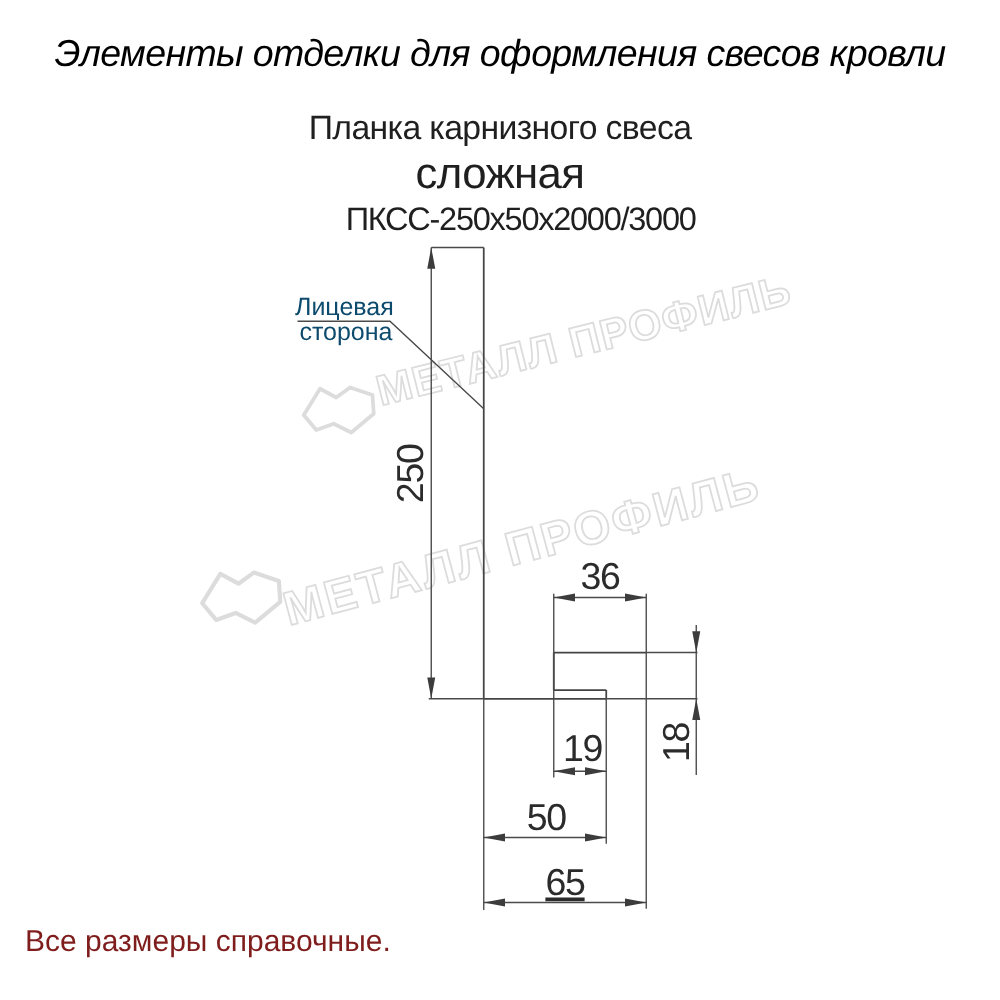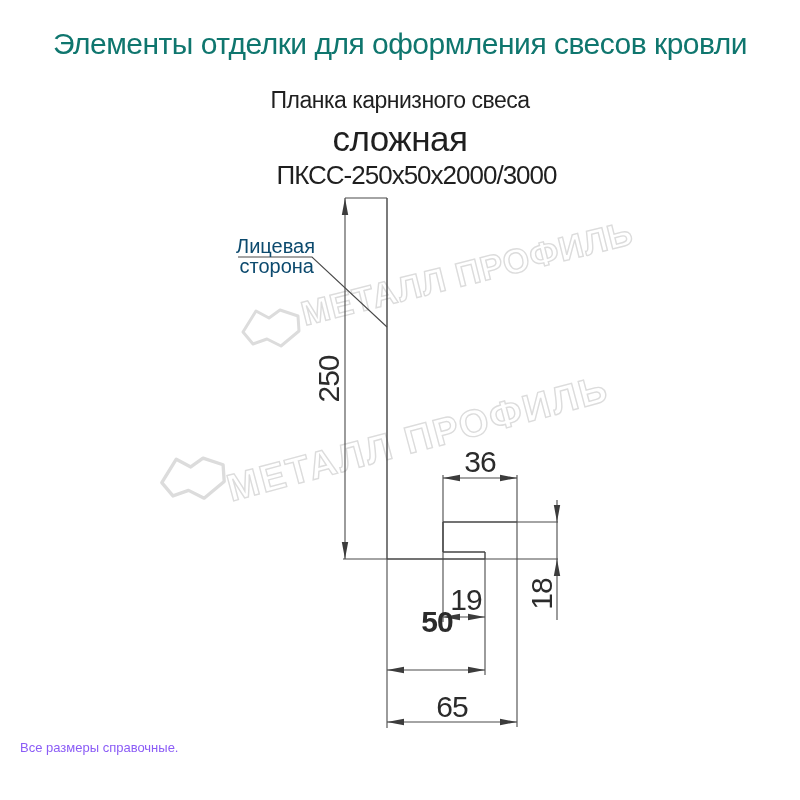--- a/index.html
+++ b/index.html
@@ -1,34 +1,34 @@
 <!DOCTYPE html>
 <html><head>
 <meta charset="utf-8">
 <style>
   html,body{margin:0;padding:0;background:#fff;}
   .canvas{
     position:relative;width:800px;height:800px;background:#ffffff;overflow:hidden;
     font-family:"Liberation Sans",sans-serif;color:#1f1f1f;
   }
   .hdr{position:absolute;left:0;right:0;text-align:center;white-space:nowrap;}
-  .title{top:27px;font-size:30px;letter-spacing:-0.5px;color:#0f766e;}
-  .sub1{top:87px;font-size:23px;letter-spacing:-0.5px;}
+  .title{top:27px;font-size:30px;letter-spacing:-0.5px;color:#000000;font-style:italic;}
+  .sub1{top:87px;font-size:27px;letter-spacing:-0.5px;}
   .sub2{top:119px;font-size:35px;letter-spacing:-0.5px;}
   .model{top:160px;font-size:26px;letter-spacing:-1px;padding-left:33px;}
   .dim{
     position:absolute;font-size:30px;letter-spacing:-1px;color:#2b2b2b;
     transform:translate(-50%,-50%);white-space:nowrap;
   }
   .dim.rot{transform:translate(-50%,-50%) rotate(-90deg);}
   .facelabel{
     position:absolute;left:236px;top:236px;width:78px;text-align:right;
     font-size:20px;line-height:20px;color:#0c4a6e;
   }
-  .note{position:absolute;left:20px;font-size:13px;color:#8b5cf6;white-space:nowrap;}
+  .note{position:absolute;left:20px;font-size:24px;color:#7f1d1d;white-space:nowrap;}
   .note1{top:740px;}
   .note2{top:761px;}
   .wm-text{
     position:absolute;white-space:nowrap;font-weight:bold;
     color:transparent;-webkit-text-stroke:1.4px #dcdcdc;
     transform-origin:0 50%;
   }
   .wm-a{left:302px;top:295px;font-size:34px;letter-spacing:1px;transform:rotate(-14deg);}
   .wm-b{left:228px;top:468px;font-size:38px;letter-spacing:2px;transform:rotate(-15deg);}
   .wm-logo{position:absolute;}
@@ -110,22 +110,22 @@
       <polygon points="485,670 468,666.8 468,673.2"></polygon>
       <polygon points="387,722 404,718.8 404,725.2"></polygon>
       <polygon points="517,722 500,718.8 500,725.2"></polygon>
     </g>
   </svg>
 
   <div class="dim rot" style="left:329px;top:379px;">250</div>
   <div class="dim" style="left:480px;top:462px;">36</div>
   <div class="dim" style="left:466px;top:600px;">19</div>
   <div class="dim rot" style="left:542px;top:594px;">18</div>
-  <div class="dim" style="left:437px;top:622px;font-weight:bold;">50</div>
-  <div class="dim" style="left:452px;top:707px;">65</div>
+  <div class="dim" style="left:437px;top:655px;">50</div>
+  <div class="dim" style="left:452px;top:707px;text-decoration:underline;">65</div>
 
   <div class="facelabel">
     <div>Лицевая</div>
     <div>сторона</div>
   </div>
 
   <div class="note note1">Все размеры справочные.</div>
 
 </div>
 

